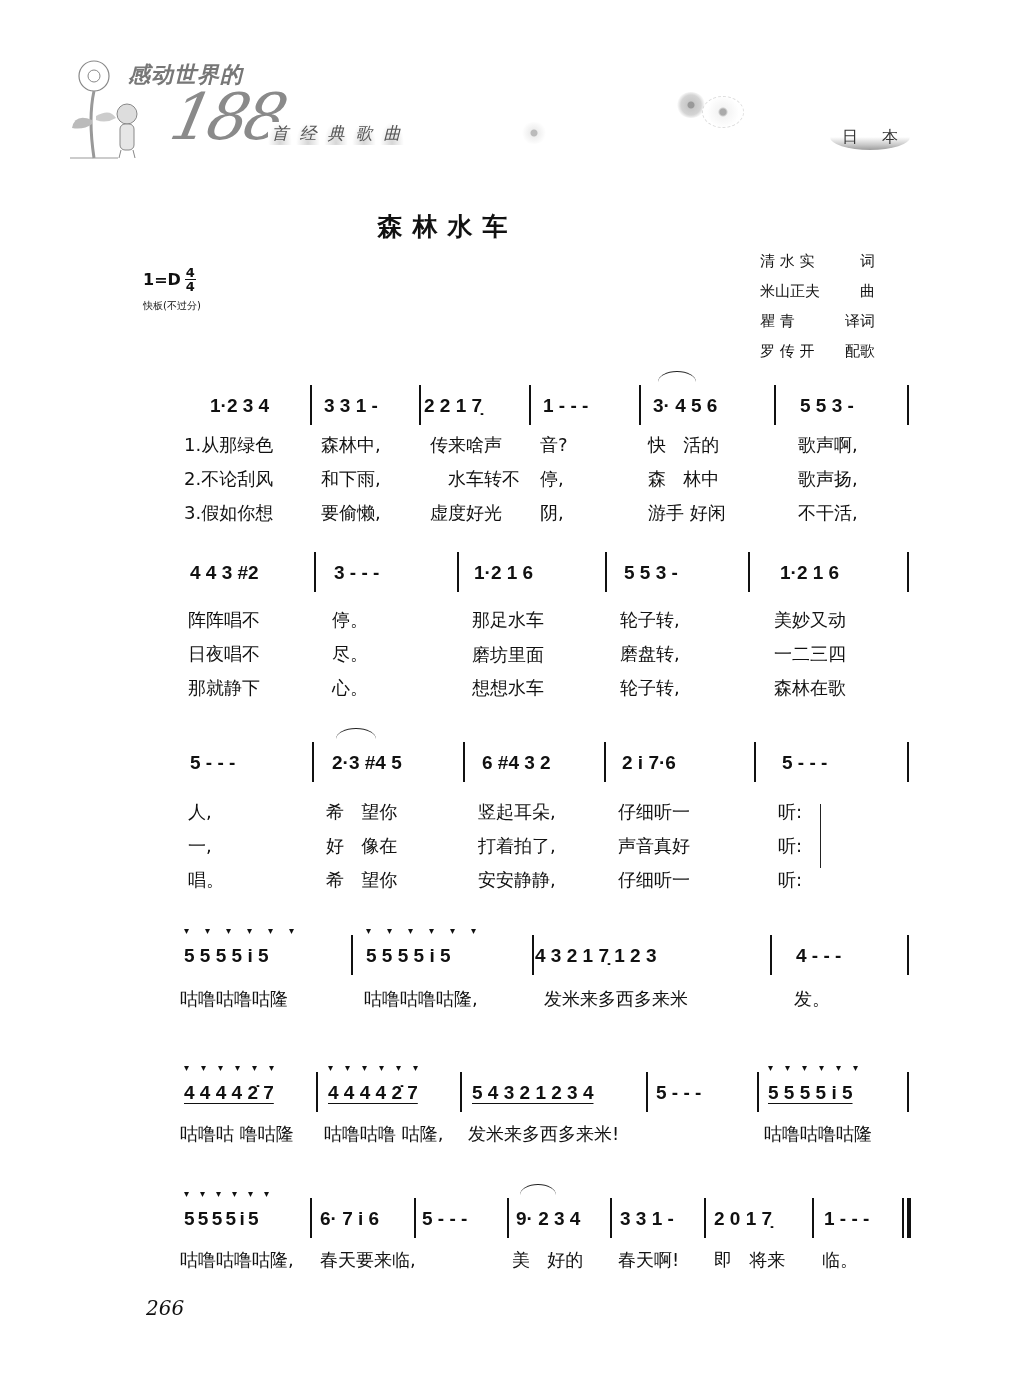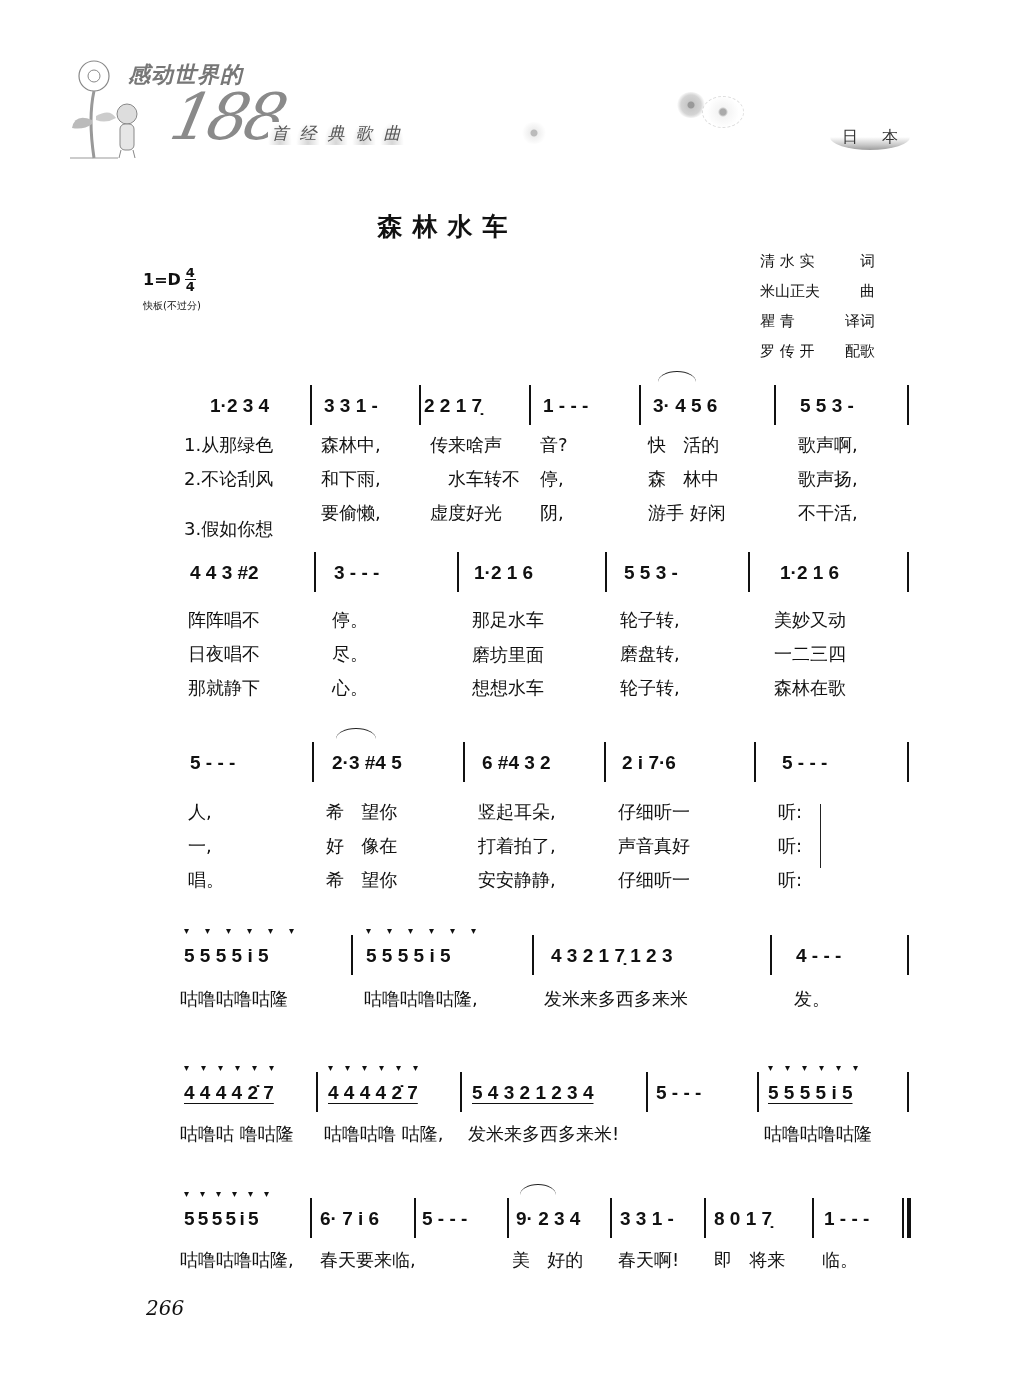--- a/index.html
+++ b/index.html
@@ -135,21 +135,21 @@
   <div class="lyric" style="left:472px;top:48px">快   活的</div>
   <div class="lyric" style="left:622px;top:48px">歌声啊,</div>
 
   <div class="lyric" style="left:8px;top:82px">2.不论刮风</div>
   <div class="lyric" style="left:145px;top:82px">和下雨,</div>
   <div class="lyric" style="left:272px;top:82px">水车转不</div>
   <div class="lyric" style="left:364px;top:82px">停,</div>
   <div class="lyric" style="left:472px;top:82px">森   林中</div>
   <div class="lyric" style="left:622px;top:82px">歌声扬,</div>
 
-  <div class="lyric" style="left:8px;top:132px">3.假如你想</div>
+  <div class="lyric" style="left:8px;top:116px">3.假如你想</div>
   <div class="lyric" style="left:145px;top:116px">要偷懒,</div>
   <div class="lyric" style="left:254px;top:116px">虚度好光</div>
   <div class="lyric" style="left:364px;top:116px">阴,</div>
   <div class="lyric" style="left:472px;top:116px">游手 好闲</div>
   <div class="lyric" style="left:622px;top:116px">不干活,</div>
 </div>
 
 <div class="sys" style="top:552px;">
   <div class="notes">
     <span class="note-group" style="left:14px">4 4 3 #2</span>
@@ -217,21 +217,21 @@
 </div>
 
 <div class="sys" style="top:935px;">
   <div class="lyric" style="left:8px;top:-10px;font-size:10px;letter-spacing:16px;">▾▾▾▾▾▾</div>
   <div class="lyric" style="left:190px;top:-10px;font-size:10px;letter-spacing:16px;">▾▾▾▾▾▾</div>
   <div class="notes">
     <span class="note-group" style="left:8px">5 5 5 5 i 5</span>
     <div class="bar" style="left:175px"></div>
     <span class="note-group" style="left:190px">5 5 5 5 i 5</span>
     <div class="bar" style="left:356px"></div>
-    <span class="note-group" style="left:375px">4 3 2 1 7̣ 1 2 3</span>
+    <span class="note-group" style="left:359px">4 3 2 1 7̣ 1 2 3</span>
     <div class="bar" style="left:594px"></div>
     <span class="note-group" style="left:620px">4 - - -</span>
     <div class="bar" style="left:731px"></div>
   </div>
   <div class="lyric" style="left:4px;top:52px">咕噜咕噜咕隆</div>
   <div class="lyric" style="left:188px;top:52px">咕噜咕噜咕隆,</div>
   <div class="lyric" style="left:368px;top:52px">发米来多西多来米</div>
   <div class="lyric" style="left:618px;top:52px">发。</div>
 </div>
 
@@ -264,21 +264,21 @@
     <div class="bar" style="left:134px"></div>
     <span class="note-group" style="left:144px">6· 7 i 6</span>
     <div class="bar" style="left:238px"></div>
     <span class="note-group" style="left:246px">5 - - -</span>
     <div class="bar" style="left:331px"></div>
     <div class="slur" style="left:344px;top:-14px;width:36px;"></div>
     <span class="note-group" style="left:340px">9· 2 3 4</span>
     <div class="bar" style="left:434px"></div>
     <span class="note-group" style="left:444px">3 3 1 -</span>
     <div class="bar" style="left:528px"></div>
-    <span class="note-group" style="left:538px">8 0 1 7̣</span>
+    <span class="note-group" style="left:538px">2 0 1 7̣</span>
     <div class="bar" style="left:636px"></div>
     <span class="note-group" style="left:648px">1 - - -</span>
     <div class="bar dbl" style="left:726px"></div>
     <div class="bar dbl2" style="left:731px"></div>
   </div>
   <div class="lyric" style="left:4px;top:50px">咕噜咕噜咕隆,</div>
   <div class="lyric" style="left:144px;top:50px">春天要来临,</div>
   <div class="lyric" style="left:336px;top:50px">美   好的</div>
   <div class="lyric" style="left:442px;top:50px">春天啊!</div>
   <div class="lyric" style="left:538px;top:50px">即   将来</div>

